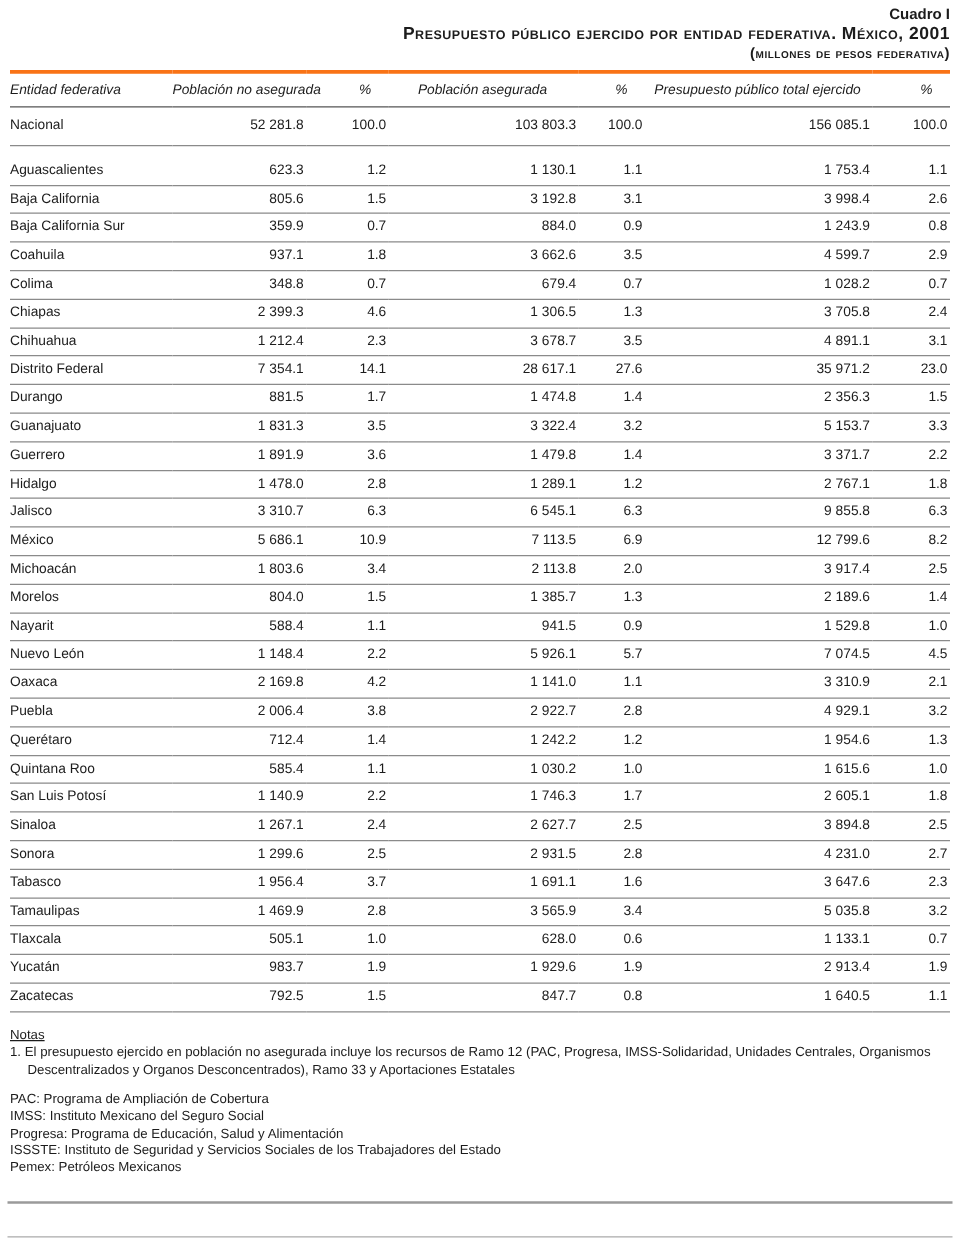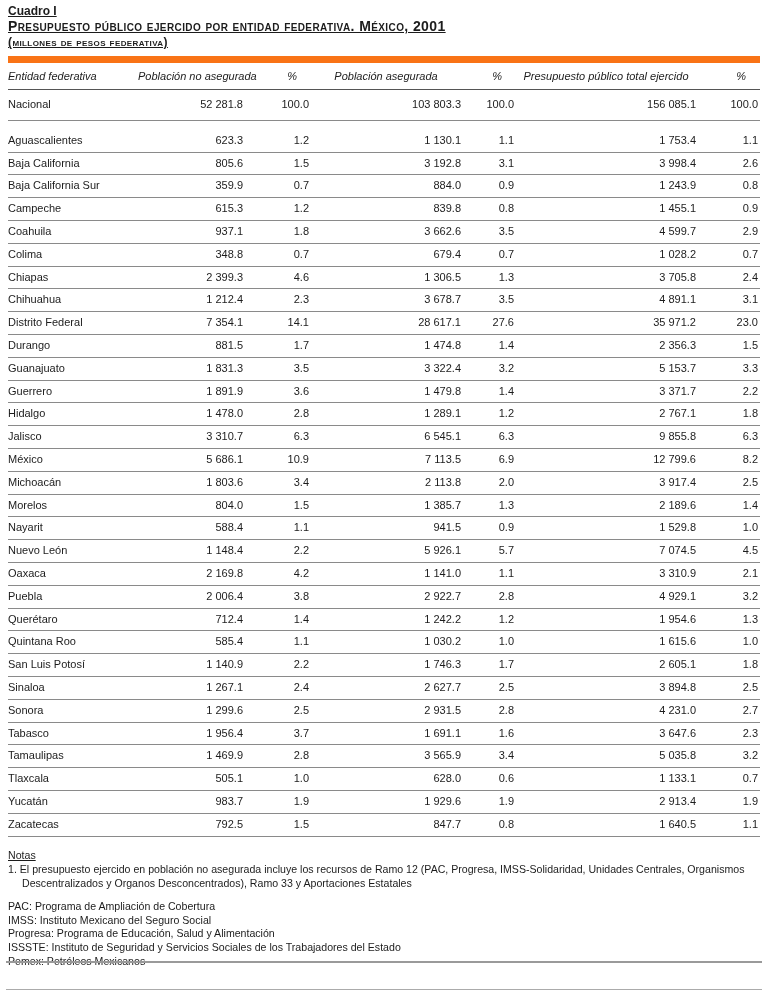--- a/index.html
+++ b/index.html
@@ -8,21 +8,21 @@
     height: 995px;
     background: #ffffff;
     color: #1c1c1c;
     font-family: "Liberation Sans", sans-serif;
     position: relative;
     overflow: hidden;
   }
   .page { padding: 4px 8px 0 8px; }
 
   
-  .title-block { text-align: left; margin-bottom: 6px; text-decoration: underline; }
+  .title-block { text-align: right; margin-bottom: 6px; }
   .t-label {
     font-weight: bold;
     font-size: 12px;
     line-height: 14px;
   }
   .t-main {
     font-weight: bold;
     font-variant: small-caps;
     font-size: 14px;
     line-height: 17px;
@@ -37,21 +37,21 @@
   }
 
   
   table.budget {
     width: 100%;
     border-collapse: collapse;
     table-layout: fixed;
     font-size: 11px;
   }
   table.budget thead tr {
-    border-top: 7px solid #f97316;
+    border-top: 3px solid #f97316;
     border-bottom: 1px solid #555;
     margin-left: 46px;
   }
   table.budget th {
     font-style: italic;
     font-weight: normal;
     font-size: 11px;
     padding: 7px 2px 7px 0;
     line-height: 12px;
     white-space: nowrap;
@@ -165,29 +165,20 @@
         <tr>
           <td class="col0">Baja California Sur</td>
           <td class="col1">359.9</td>
           <td class="col2">0.7</td>
           <td class="col3">884.0</td>
           <td class="col4">0.9</td>
           <td class="col5">1 243.9</td>
           <td class="col6">0.8</td>
         </tr>
         <tr>
-          <td class="col0">Campeche</td>
-          <td class="col1">615.3</td>
-          <td class="col2">1.2</td>
-          <td class="col3">839.8</td>
-          <td class="col4">0.8</td>
-          <td class="col5">1 455.1</td>
-          <td class="col6">0.9</td>
-        </tr>
-        <tr>
           <td class="col0">Coahuila</td>
           <td class="col1">937.1</td>
           <td class="col2">1.8</td>
           <td class="col3">3 662.6</td>
           <td class="col4">3.5</td>
           <td class="col5">4 599.7</td>
           <td class="col6">2.9</td>
         </tr>
         <tr>
           <td class="col0">Colima</td>

